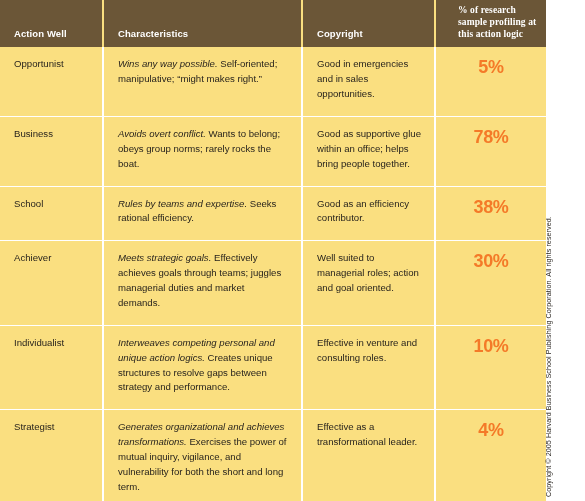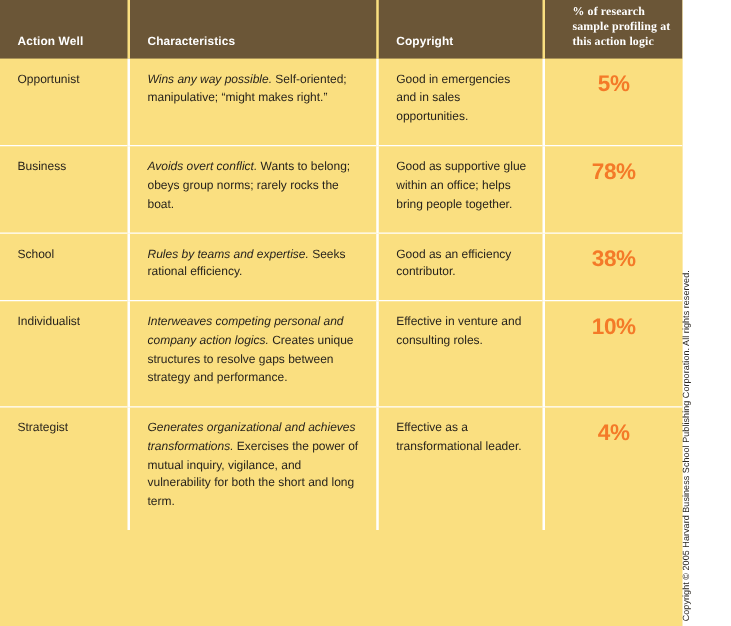--- a/index.html
+++ b/index.html
@@ -142,24 +142,30 @@
           <td class="c-pct">78%</td>
         </tr>
 
         <tr>
           <td class="c-logic">School</td>
           <td class="c-char"><em class="lead">Rules by teams and expertise.</em><span> Seeks rational efficiency.</span></td>
           <td class="c-str">Good as an efficiency contributor.</td>
           <td class="c-pct">38%</td>
         </tr>
 
+        <tr>
+          <td class="c-logic">Achiever</td>
+          <td class="c-char"><em class="lead">Meets strategic goals.</em><span> Effectively achieves goals through teams; juggles managerial duties and market demands.</span></td>
+          <td class="c-str">Well suited to managerial roles; action and goal oriented.</td>
+          <td class="c-pct">30%</td>
+        </tr>
 
         <tr>
           <td class="c-logic">Individualist</td>
-          <td class="c-char"><em class="lead">Interweaves competing personal and company action logics.</em><span> Creates unique structures to resolve gaps between strategy and performance.</span></td>
+          <td class="c-char"><em class="lead">Interweaves competing personal and unique action logics.</em><span> Creates unique structures to resolve gaps between strategy and performance.</span></td>
           <td class="c-str">Effective in venture and consulting roles.</td>
           <td class="c-pct">10%</td>
         </tr>
 
         <tr>
           <td class="c-logic">Strategist</td>
           <td class="c-char"><em class="lead">Generates organizational and achieves transformations.</em><span> Exercises the power of mutual inquiry, vigilance, and vulnerability for both the short and long term.</span></td>
           <td class="c-str">Effective as a transformational leader.</td>
           <td class="c-pct">4%</td>
         </tr>

